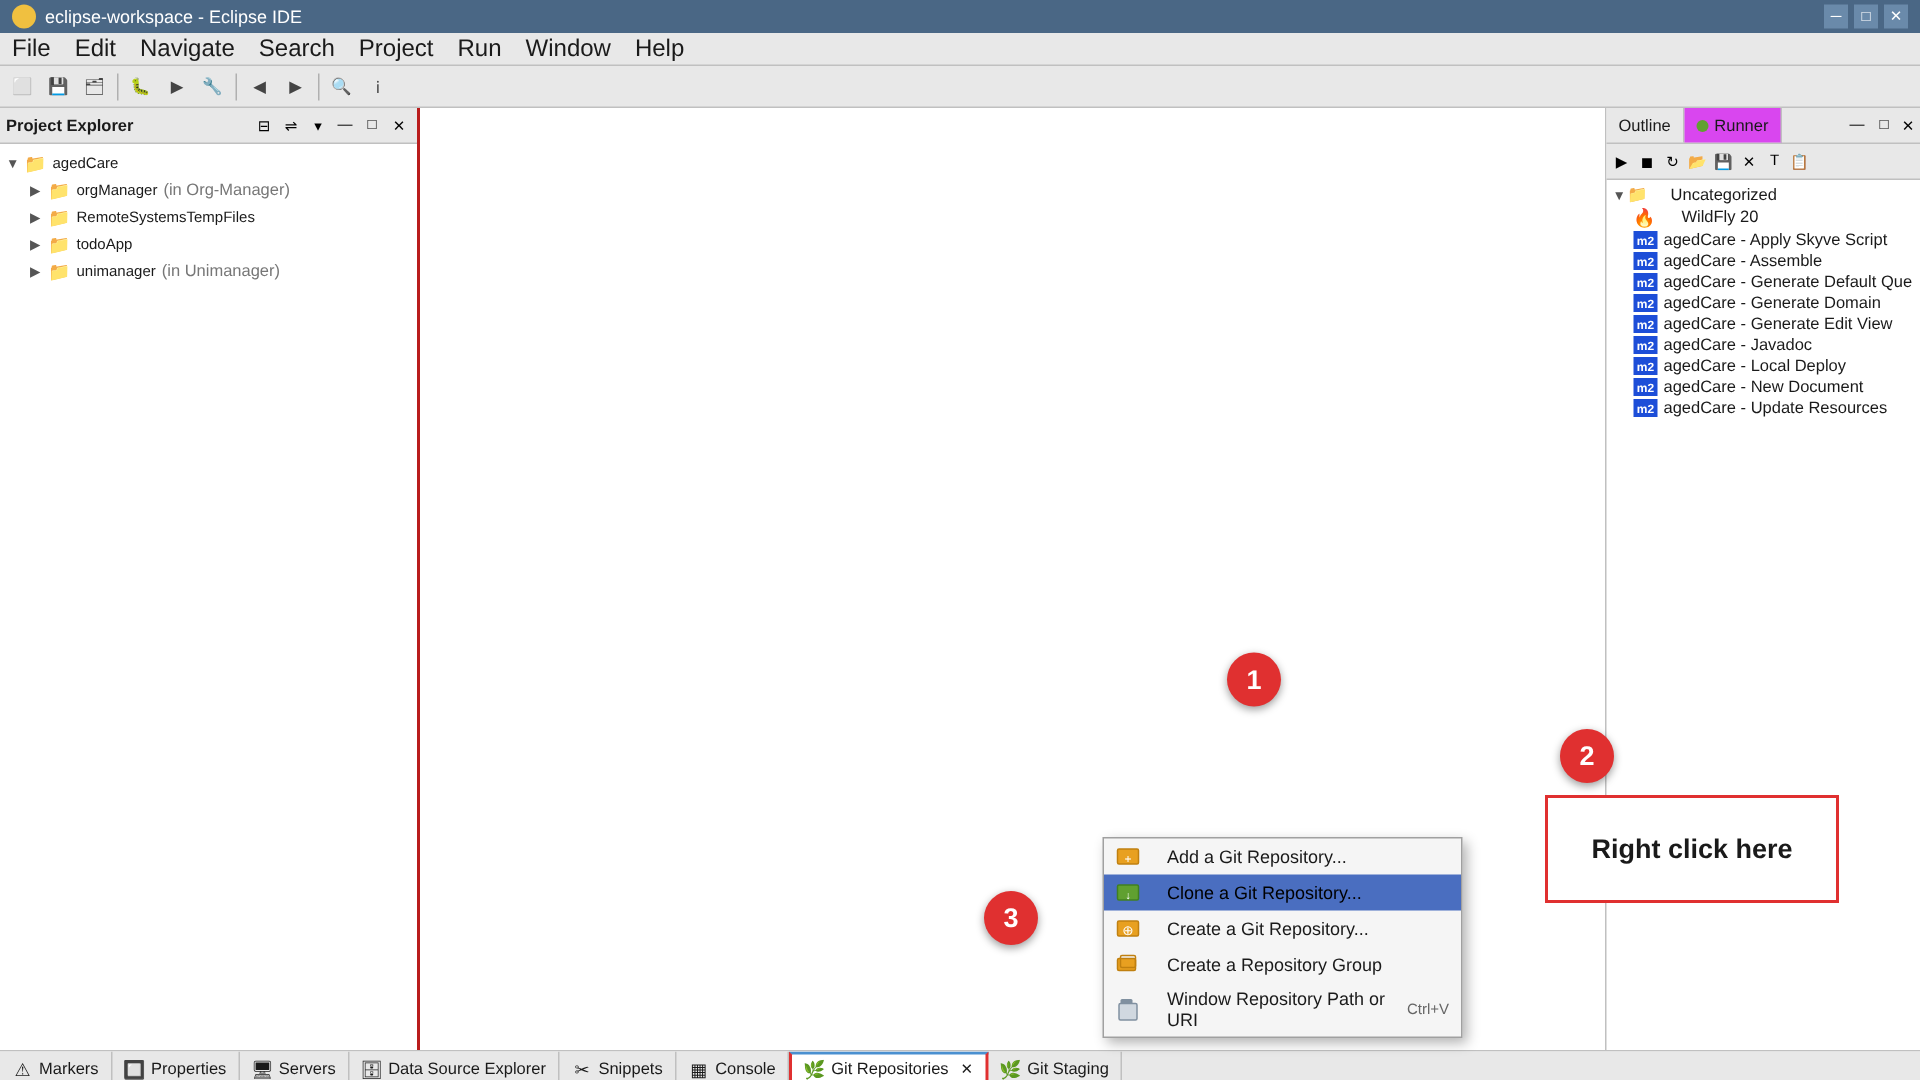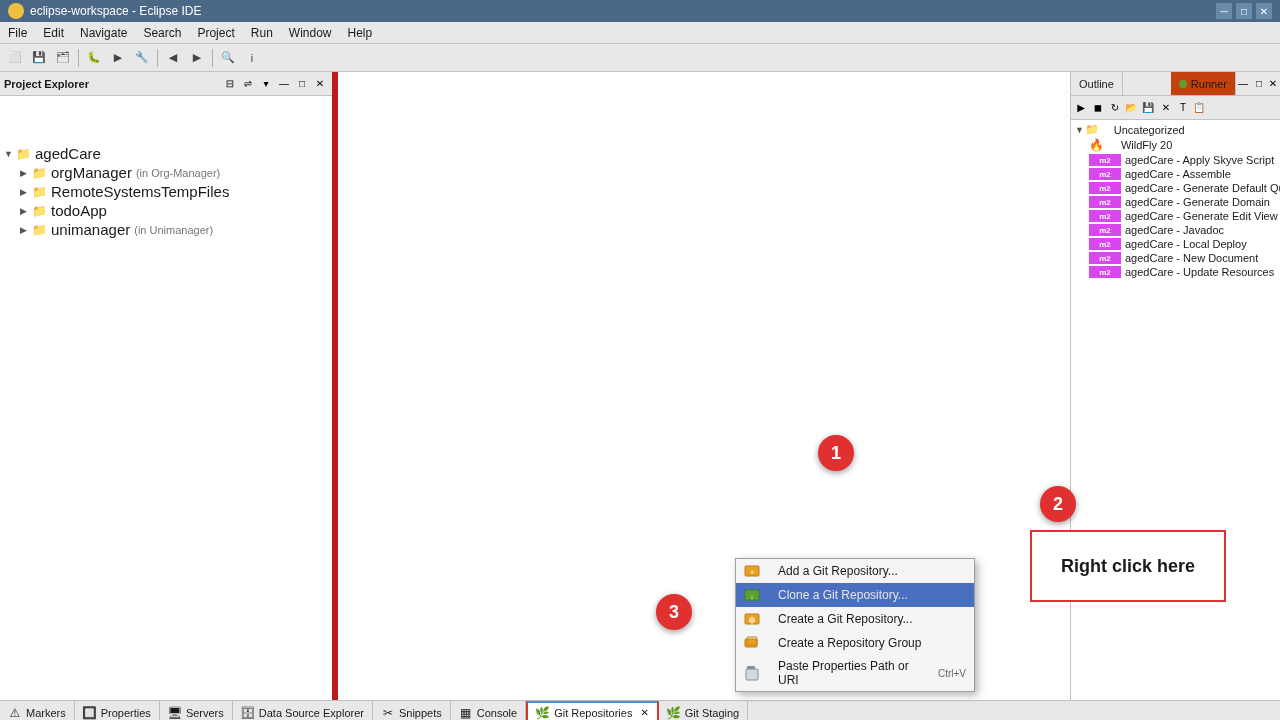--- a/index.html
+++ b/index.html
@@ -53,21 +53,21 @@
       display: flex;
       align-items: center;
       border-bottom: 1px solid #c0c0c0;
     }
     .menu-item {
       padding: 0 8px;
       height: 100%;
       display: flex;
       align-items: center;
       cursor: pointer;
-      font-size: 12px;
+      font-size: 16px;
     }
 
     
     .toolbar {
       background: #e8e8e8;
       height: 28px;
       display: flex;
       align-items: center;
       padding: 0 4px;
       border-bottom: 1px solid #c0c0c0;
@@ -85,26 +85,25 @@
     .toolbar-sep { width: 1px; height: 18px; background: #b0b0b0; margin: 0 2px; }
 
     
     .main-layout {
       display: flex;
       height: calc(720px - 22px - 22px - 28px - 20px);
     }
 
     
     .left-panel {
-      width: 338px;
+      width: 280px;
       background: white;
-      border-right: 6px solid #b91c1c;
+      border-right: 2px solid #b91c1c;
       display: flex;
       flex-direction: column;
-      gap: 44px;
     }
     .panel-header {
       background: #e8e8e8;
       height: 24px;
       display: flex;
       align-items: center;
       padding: 0 4px;
       border-bottom: 1px solid #c0c0c0;
       justify-content: space-between;
     }
@@ -122,21 +121,21 @@
     .tree-view { flex: 1; overflow-y: auto; padding: 4px 0; }
     .tree-item {
       display: flex;
       align-items: center;
       padding: 1px 4px;
       cursor: pointer;
       white-space: nowrap;
     }
     .tree-arrow { width: 12px; font-size: 9px; color: #555; }
     .tree-icon { width: 16px; height: 16px; margin-right: 3px; display: flex; align-items: center; justify-content: center; font-size: 12px; }
-    .tree-label { font-size: 15px; }
+    .tree-label { font-size: 10px; }
     .tree-sublabel { color: #777; font-size: 11px; margin-left: 4px; }
 
     
     .center-area {
       flex: 1;
       background: #f5f5f5;
       display: flex;
       flex-direction: column;
     }
     .editor-area {
@@ -161,21 +160,21 @@
     }
     .right-tab {
       padding: 0 8px;
       height: 100%;
       display: flex;
       align-items: center;
       font-size: 11px;
       cursor: pointer;
       border-right: 1px solid #c0c0c0;
     }
-    .right-tab.active { background: #c2410c; margin-left: 48px; }
+    .right-tab.active { background: #d946ef; }
     .right-tab-dot { width: 8px; height: 8px; border-radius: 50%; background: #60a030; margin-right: 4px; }
 
     .filter-box {
       padding: 3px;
       border-bottom: 1px solid #d0d0d0;
     }
     .filter-input {
       width: 100%;
       height: 20px;
       border: 1px solid #b0b0b0;
@@ -188,25 +187,25 @@
     .right-tree { flex: 1; overflow-y: auto; padding: 2px 0; }
     .right-tree-item {
       display: flex;
       align-items: center;
       padding: 1px 4px;
       font-size: 11px;
       cursor: pointer;
       white-space: nowrap;
     }
     .m2-icon {
-      background: #d946ef;
+      background: #1d4ed8;
       color: white;
       font-size: 8px;
       font-weight: bold;
-      width: 32px;
+      width: 16px;
       height: 12px;
       display: flex; align-items: center; justify-content: center;
       margin-right: 4px;
       flex-shrink: 0;
     }
     .folder-icon { color: #e8a020; margin-right: 3px; }
     .expand-arrow { width: 10px; font-size: 9px; color: #555; flex-shrink: 0; }
 
     
     .bottom-area {
@@ -250,21 +249,21 @@
       z-index: 100;
     }
     .ctx-item {
       display: flex;
       align-items: center;
       padding: 4px 8px;
       font-size: 12px;
       cursor: pointer;
       gap: 6px;
     }
-    .ctx-item.highlighted { background: #4a6ec0; color: #e5e5e5; }
+    .ctx-item.highlighted { background: #4a6ec0; color: #000000; }
     .ctx-icon { width: 16px; height: 16px; display: flex; align-items: center; justify-content: center; font-size: 12px; flex-shrink: 0; }
     .ctx-label { flex: 1; font-size: 12px; margin-left: 12px; }
     .ctx-shortcut { font-size: 10px; color: #666; }
 
     
     .annotation-circle {
       position: absolute;
       width: 36px;
       height: 36px;
       border-radius: 50%;
@@ -548,21 +547,21 @@
     </span>
     <span class="ctx-label">Create a Repository Group</span>
   </div>
   <div class="ctx-item">
     <span class="ctx-icon">
       <svg width="16" height="16" viewBox="0 0 16 16">
           <rect x="3" y="1" width="8" height="4" rx="1" fill="#8090a0"></rect>
           <rect x="2" y="4" width="12" height="11" rx="1" fill="#d0d8e0" stroke="#8090a0"></rect>
         </svg>
     </span>
-    <span class="ctx-label">Paste Properties Path or URI</span>
+    <span class="ctx-label">Window Repository Path or URI</span>
     <span class="ctx-shortcut">Ctrl+V</span>
   </div>
 </div>
 
 <div class="annotation-circle" style="left:818px;top:435px;">
   <span>1</span>
 </div>
 
 <div class="annotation-circle" style="left:1040px;top:486px;">
   <span>2</span>

